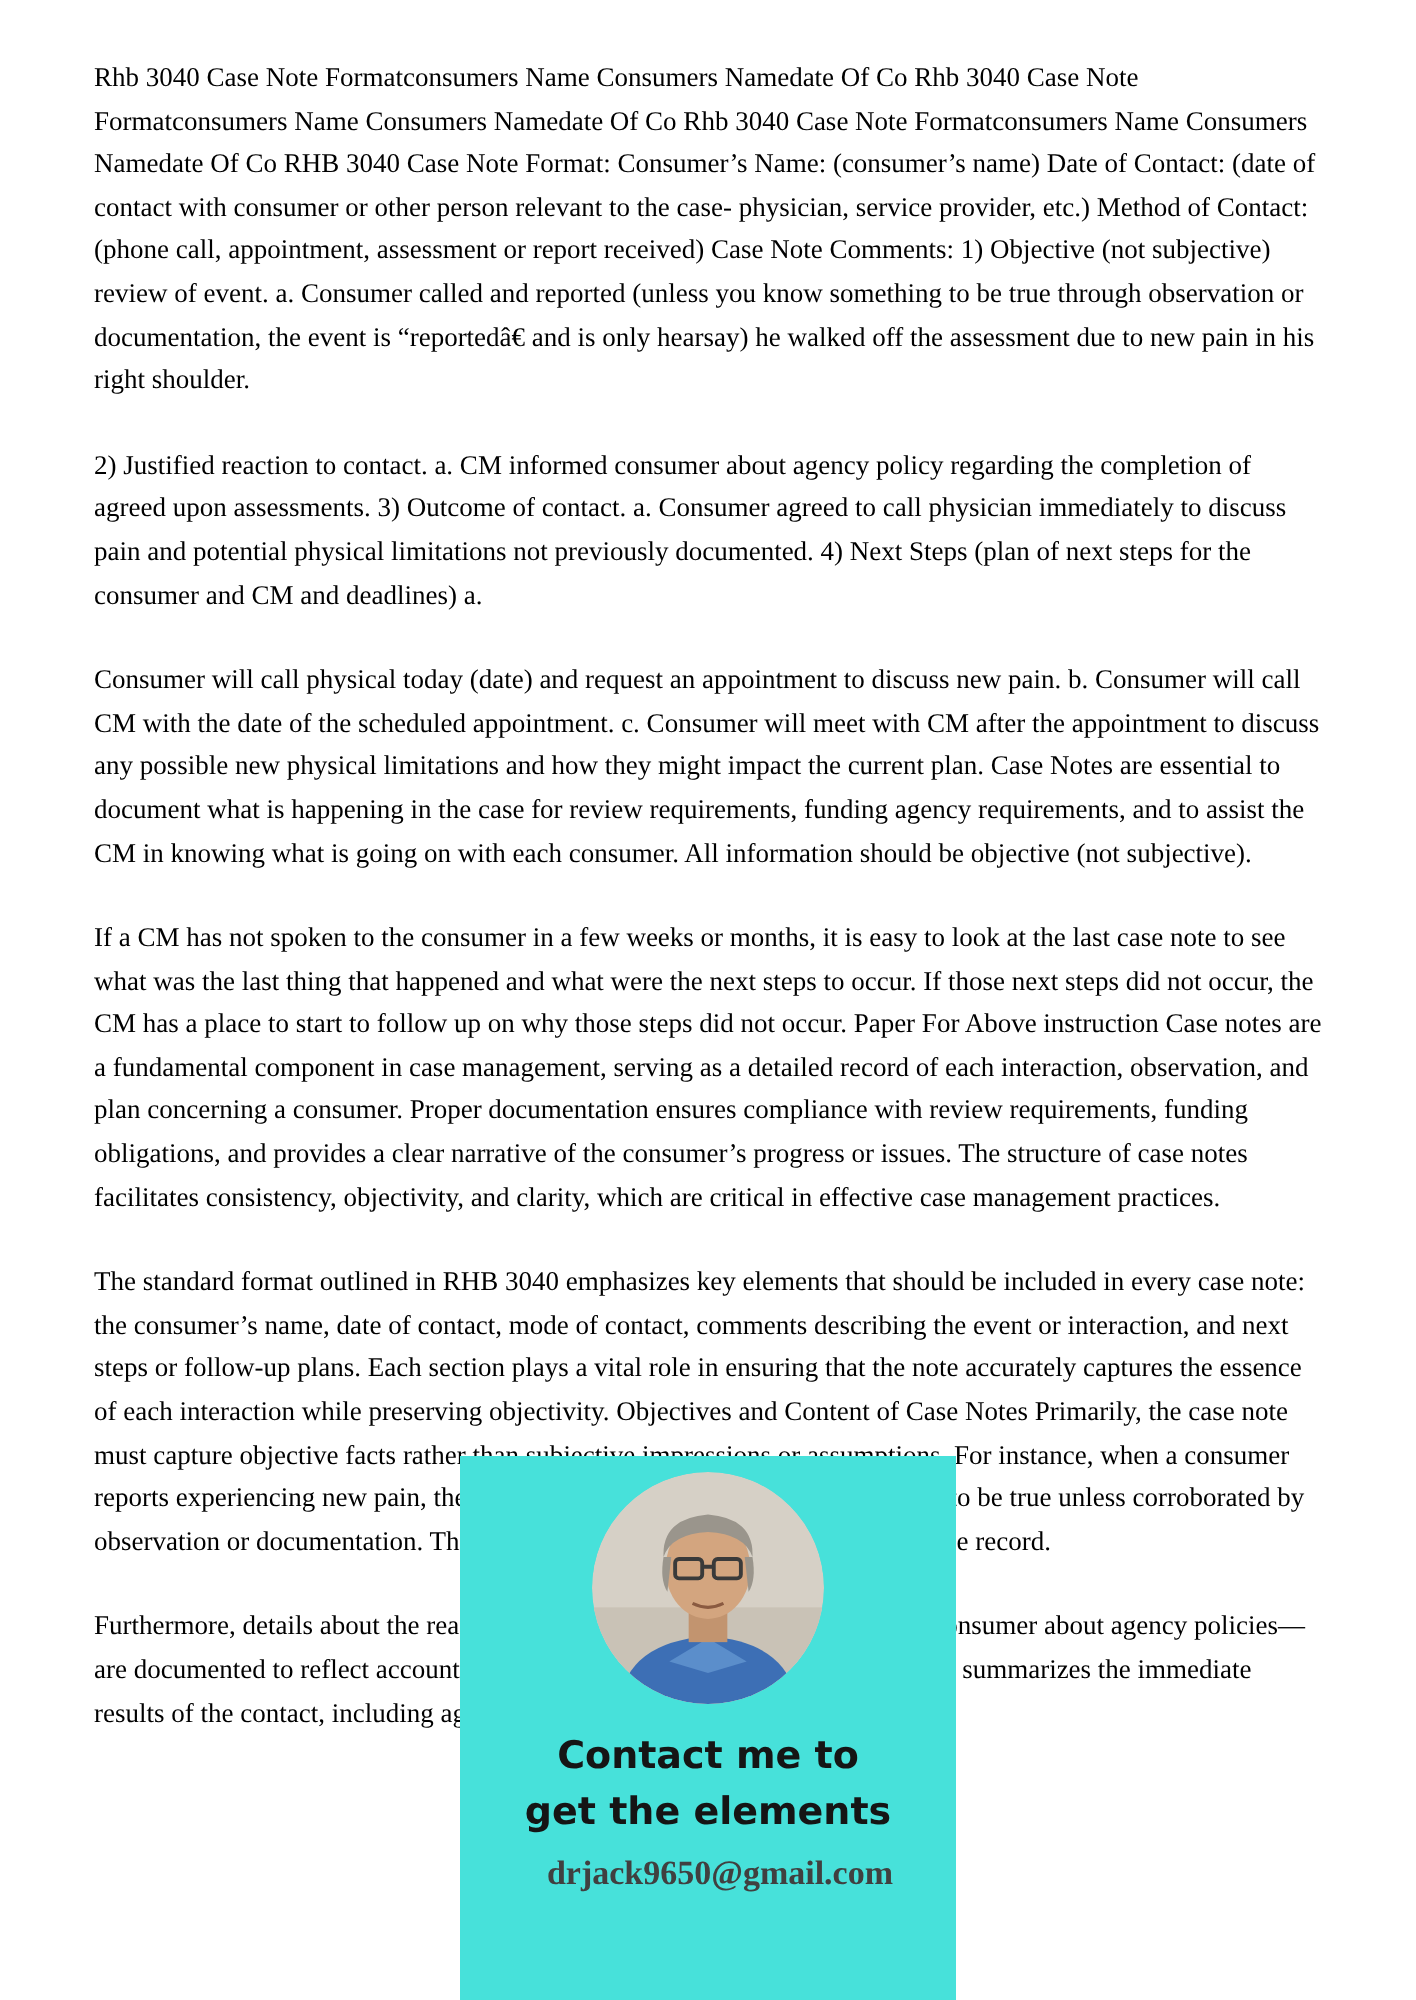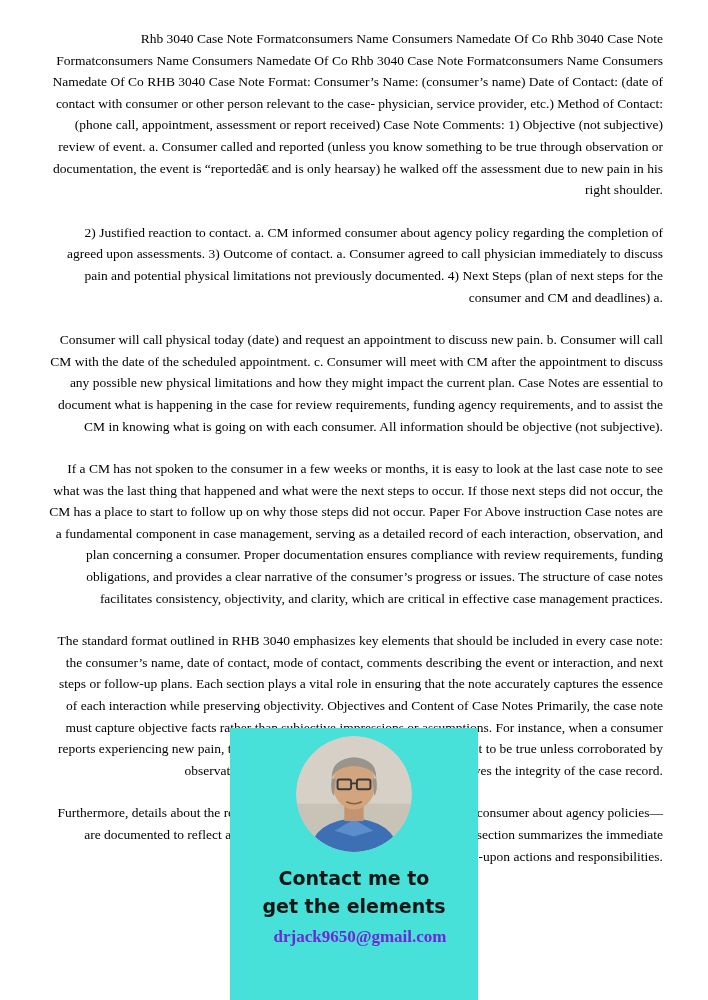--- a/index.html
+++ b/index.html
@@ -12,21 +12,21 @@
     font-family: "Liberation Serif", serif;
   }
   .doc {
     position: absolute;
     left: 47px;
     top: 28px;
     width: 616px;
     color: #000000;
     font-size: 13.5px;
     line-height: 21.6px;
-    text-align: right;
+    text-align: left;
   }
   .doc p.para { margin: 0 0 21px 0; }
 
   .overlay {
     position: absolute;
     left: 230px;
     top: 728px;
     width: 248px;
     height: 296px;
     background: #47e1da;
@@ -51,21 +51,21 @@
     font-size: 19px;
     line-height: 28px;
     color: #151515;
     text-align: center;
     margin-top: 12px;
   }
   .email {
     font-family: "Liberation Serif", serif;
     font-weight: bold;
     font-size: 17px;
-    color: #6d28d9;
+    color: #404040;
     margin-top: 7px;
     text-align: center;
     margin-left: 12px;
   }
 </style>
 </head>
 <body>
 
 <div class="page">
 

